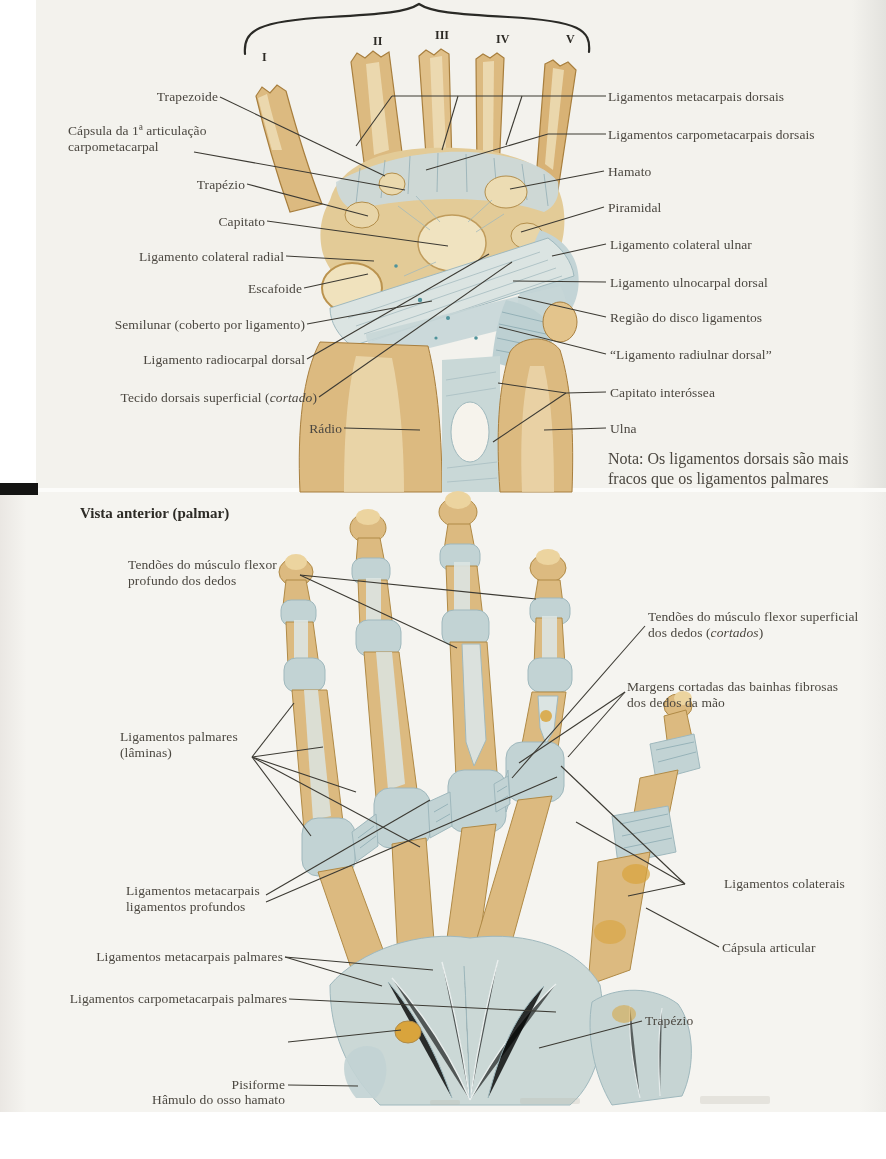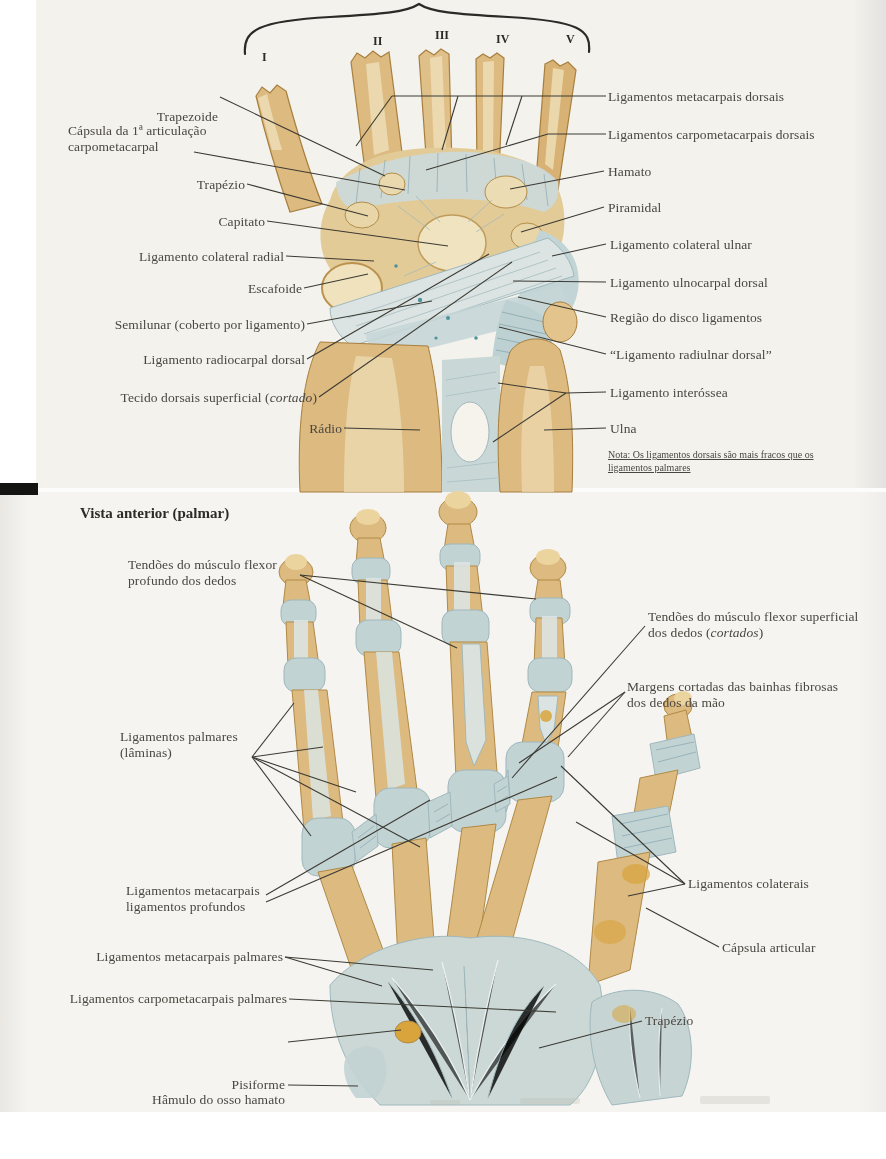--- a/index.html
+++ b/index.html
@@ -13,21 +13,21 @@
   .seam{position:absolute;left:0;top:488px;width:886px;height:4px;background:#fcfcfa;}
   .corner-bar{position:absolute;left:0;top:483px;width:38px;height:12px;background:#141413;}
   .art{position:absolute;left:0;top:0;z-index:2;}
   .lbl{position:absolute;z-index:3;font-size:13.5px;line-height:1.18;color:#4b4740;
        letter-spacing:.1px;}
   .lbl.r{text-align:right;}
   .lbl em{font-style:italic;}
   .title{position:absolute;z-index:3;font-weight:bold;font-size:15px;color:#2d2b26;}
   .numeral{position:absolute;z-index:3;font-weight:bold;font-size:12px;color:#2c2a25;
            font-family:"Liberation Serif",serif;}
-  .note{position:absolute;z-index:3;font-size:10px;line-height:1.25;color:#4b4740;width:250px;text-decoration:underline;}
+  .note{position:absolute;z-index:3;font-size:16px;line-height:1.25;color:#4b4740;width:250px;}
   .frag{position:absolute;z-index:3;background:#b9b6ae;opacity:.28;border-radius:2px;}
 </style>
 </head>
 <body>
 
 <div class="page">
 
   <div class="scan scan-top"></div>
   <div class="scan scan-bottom"></div>
   <div class="seam"></div>
@@ -297,56 +297,56 @@
       <path d="M642,1021 L539,1048"></path>
     </g>
   </svg>
 
   <div class="numeral" style="left:262px;top:50px;">I</div>
   <div class="numeral" style="left:373px;top:34px;">II</div>
   <div class="numeral" style="left:435px;top:28px;">III</div>
   <div class="numeral" style="left:496px;top:32px;">IV</div>
   <div class="numeral" style="left:566px;top:32px;">V</div>
 
-  <div class="lbl r" style="right:668px;top:89px;margin-top:20px;">Trapezoide</div>
+  <div class="lbl r" style="right:668px;top:89px;">Trapezoide</div>
   <div class="lbl" style="left:68px;top:123px;width:185px;">Cápsula da 1ª articulação carpometacarpal</div>
   <div class="lbl r" style="right:641px;top:177px;">Trapézio</div>
   <div class="lbl r" style="right:621px;top:214px;">Capitato</div>
   <div class="lbl r" style="right:602px;top:249px;">Ligamento colateral radial</div>
   <div class="lbl r" style="right:584px;top:281px;">Escafoide</div>
   <div class="lbl r" style="right:581px;top:317px;">Semilunar (coberto por ligamento)</div>
   <div class="lbl r" style="right:581px;top:352px;font-family:Liberation Serif, serif;">Ligamento radiocarpal dorsal</div>
   <div class="lbl r" style="right:569px;top:390px;"><span>Tecido dorsais superficial (</span><em>cortado</em><span>)</span></div>
   <div class="lbl r" style="right:544px;top:421px;">Rádio</div>
 
   <div class="lbl" style="left:608px;top:89px;">Ligamentos metacarpais dorsais</div>
   <div class="lbl" style="left:608px;top:127px;">Ligamentos carpometacarpais dorsais</div>
   <div class="lbl" style="left:608px;top:164px;">Hamato</div>
   <div class="lbl" style="left:608px;top:200px;">Piramidal</div>
   <div class="lbl" style="left:610px;top:237px;">Ligamento colateral ulnar</div>
   <div class="lbl" style="left:610px;top:275px;">Ligamento ulnocarpal dorsal</div>
   <div class="lbl" style="left:610px;top:310px;">Região do disco ligamentos</div>
   <div class="lbl" style="left:610px;top:347px;">“Ligamento radiulnar dorsal”</div>
-  <div class="lbl" style="left:610px;top:385px;">Ligamento interóssea</div>
+  <div class="lbl" style="left:610px;top:385px;">Capitato interóssea</div>
   <div class="lbl" style="left:610px;top:421px;">Ulna</div>
   <div class="note" style="left:608px;top:449px;">Nota: Os ligamentos dorsais são mais fracos que os ligamentos palmares</div>
 
   <div class="title" style="left:80px;top:505px;">Vista anterior (palmar)</div>
 
   <div class="lbl" style="left:128px;top:557px;width:175px;">Tendões do músculo flexor profundo dos dedos</div>
   <div class="lbl" style="left:120px;top:729px;width:140px;">Ligamentos palmares (lâminas)</div>
   <div class="lbl" style="left:126px;top:883px;width:175px;">Ligamentos metacarpais ligamentos profundos</div>
   <div class="lbl r" style="right:603px;top:949px;">Ligamentos metacarpais palmares</div>
   <div class="lbl r" style="right:599px;top:991px;">Ligamentos carpometacarpais palmares</div>
   <div class="lbl r" style="right:601px;top:1092px;">Hâmulo do osso hamato</div>
   <div class="lbl r" style="right:601px;top:1077px;">Pisiforme</div>
 
   <div class="lbl" style="left:627px;top:679px;width:220px;">Margens cortadas das bainhas fibrosas dos dedos da mão</div>
   <div class="lbl" style="left:648px;top:609px;width:230px;"><span>Tendões do músculo flexor superficial dos dedos (</span><em>cortados</em><span>)</span></div>
-  <div class="lbl" style="left:688px;top:876px;">Ligamentos colaterais</div>
+  <div class="lbl" style="left:724px;top:876px;">Ligamentos colaterais</div>
   <div class="lbl" style="left:722px;top:940px;">Cápsula articular</div>
   <div class="lbl" style="left:645px;top:1013px;">Trapézio</div>
 
   <div class="frag" style="left:430px;top:1100px;width:30px;height:5px;"></div>
   <div class="frag" style="left:520px;top:1098px;width:60px;height:6px;"></div>
   <div class="frag" style="left:700px;top:1096px;width:70px;height:8px;"></div>
 
 </div>
 
 </body></html>

